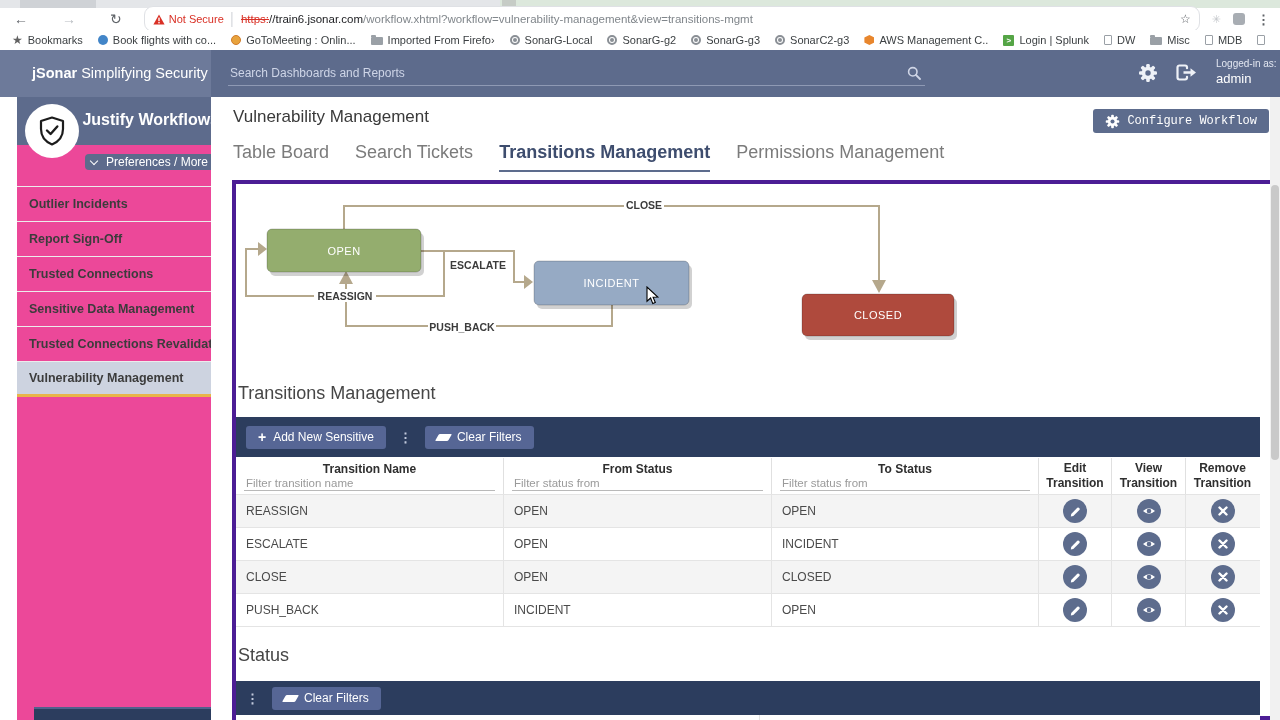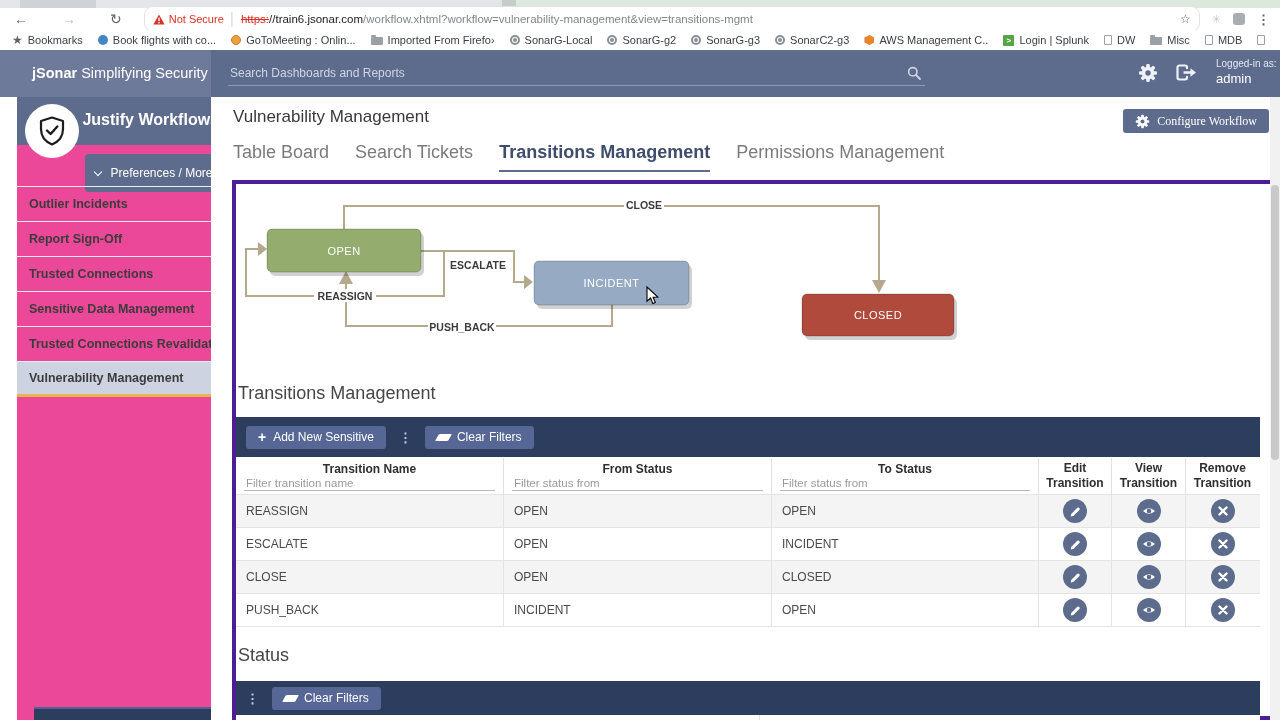--- a/index.html
+++ b/index.html
@@ -62,37 +62,37 @@
   .loggedin { position:absolute; left:1216px; top:8px; color:#fff; line-height:1.2; }
   .li-small { font-size:10px; color:#e3e7f1; }
   .li-user { font-size:13px; margin-top:1px; }
 
   
   .sidebar { position:absolute; left:17px; top:97px; width:211px; bottom:0; background:#ec4899; border-right:1px solid #e0e0e0; }
   .sidecap { position:absolute; left:0; top:0; width:210px; height:48px; background:#5d6b8c; }
   .cap-title { position:absolute; right:8px; top:14px; color:#fff; font-weight:bold; font-size:16px; white-space:nowrap; }
   .logo { position:absolute; left:8px; top:7px; width:54px; height:54px; background:#fff; border-radius:50%;
           z-index:2; display:flex; align-items:center; justify-content:center; }
-  .prefs { position:absolute; left:68px; top:57px; width:138px; height:38px; background:#5d6b8c; color:#fff; border:none;
-           border-radius:4px; font-size:12px; display:flex; align-items:center; justify-content:center; gap:9px;
+  .prefs { position:absolute; left:68px; top:57px; width:138px; height:16px; background:#5d6b8c; color:#fff; border:none;
+           border-radius:4px; font-size:12px; display:flex; align-items:center; justify-content:flex-start; gap:9px;
            font-family:"Liberation Sans", sans-serif; cursor:pointer; }
   .chev { width:6px; height:6px; border-left:1.5px solid #fff; border-bottom:1.5px solid #fff;
           transform:rotate(-45deg); margin-top:-3px; }
   .sidenav { position:absolute; left:0; top:89px; width:210px; border-top:1px solid #ececec; }
   .nav-item { height:35px; line-height:35px; padding-left:12px; font-size:12.5px; font-weight:bold; color:#3c3c3c;
               border-bottom:1px solid #ececec; cursor:pointer; white-space:nowrap; }
   .nav-item.active { background:#cdd3e0; border-bottom:3px solid #e9b449; line-height:32px; }
   .side-bottom { position:absolute; left:17px; bottom:0; width:179px; height:13px; background:#2c3d5e; border-top:2px solid #51618c; }
 
   
   .main { position:absolute; left:211px; top:97px; right:0; bottom:0; background:#fff; }
   .page-title { position:absolute; left:22px; top:10px; font-size:17px; color:#3a3a3a; }
   .configure { position:absolute; right:11px; top:12px; height:24px; background:#5d6c8d; color:#fff; border:none;
                border-radius:3px; font-size:12px; display:flex; align-items:center; gap:7px; padding:0 12px;
-               font-family:Liberation Serif, serif; cursor:pointer; }
+               font-family:Liberation Mono, monospace; cursor:pointer; }
   .tabs { position:absolute; left:22px; top:45px; display:flex; gap:26px; font-size:18px; color:#7b7b7b; }
   .tab { padding-bottom:7px; cursor:pointer; white-space:nowrap; }
   .tab.active { color:#3e4d6e; font-weight:bold; border-bottom:2px solid #5d6c8d; }
 
   .panel { position:absolute; left:21px; top:83px; width:1101px; height:540px; border:4px solid #4c1d95; background:#fff; }
   .diagram { position:absolute; left:0; top:0; }
   .diagram text { font-family:"Liberation Sans", sans-serif; }
 
   .sec-heading { position:absolute; left:2px; font-size:18px; color:#464646; font-weight:400; }
   .toolbar { position:absolute; left:0; width:1024px; background:#2c3d5e; display:flex; align-items:center;

